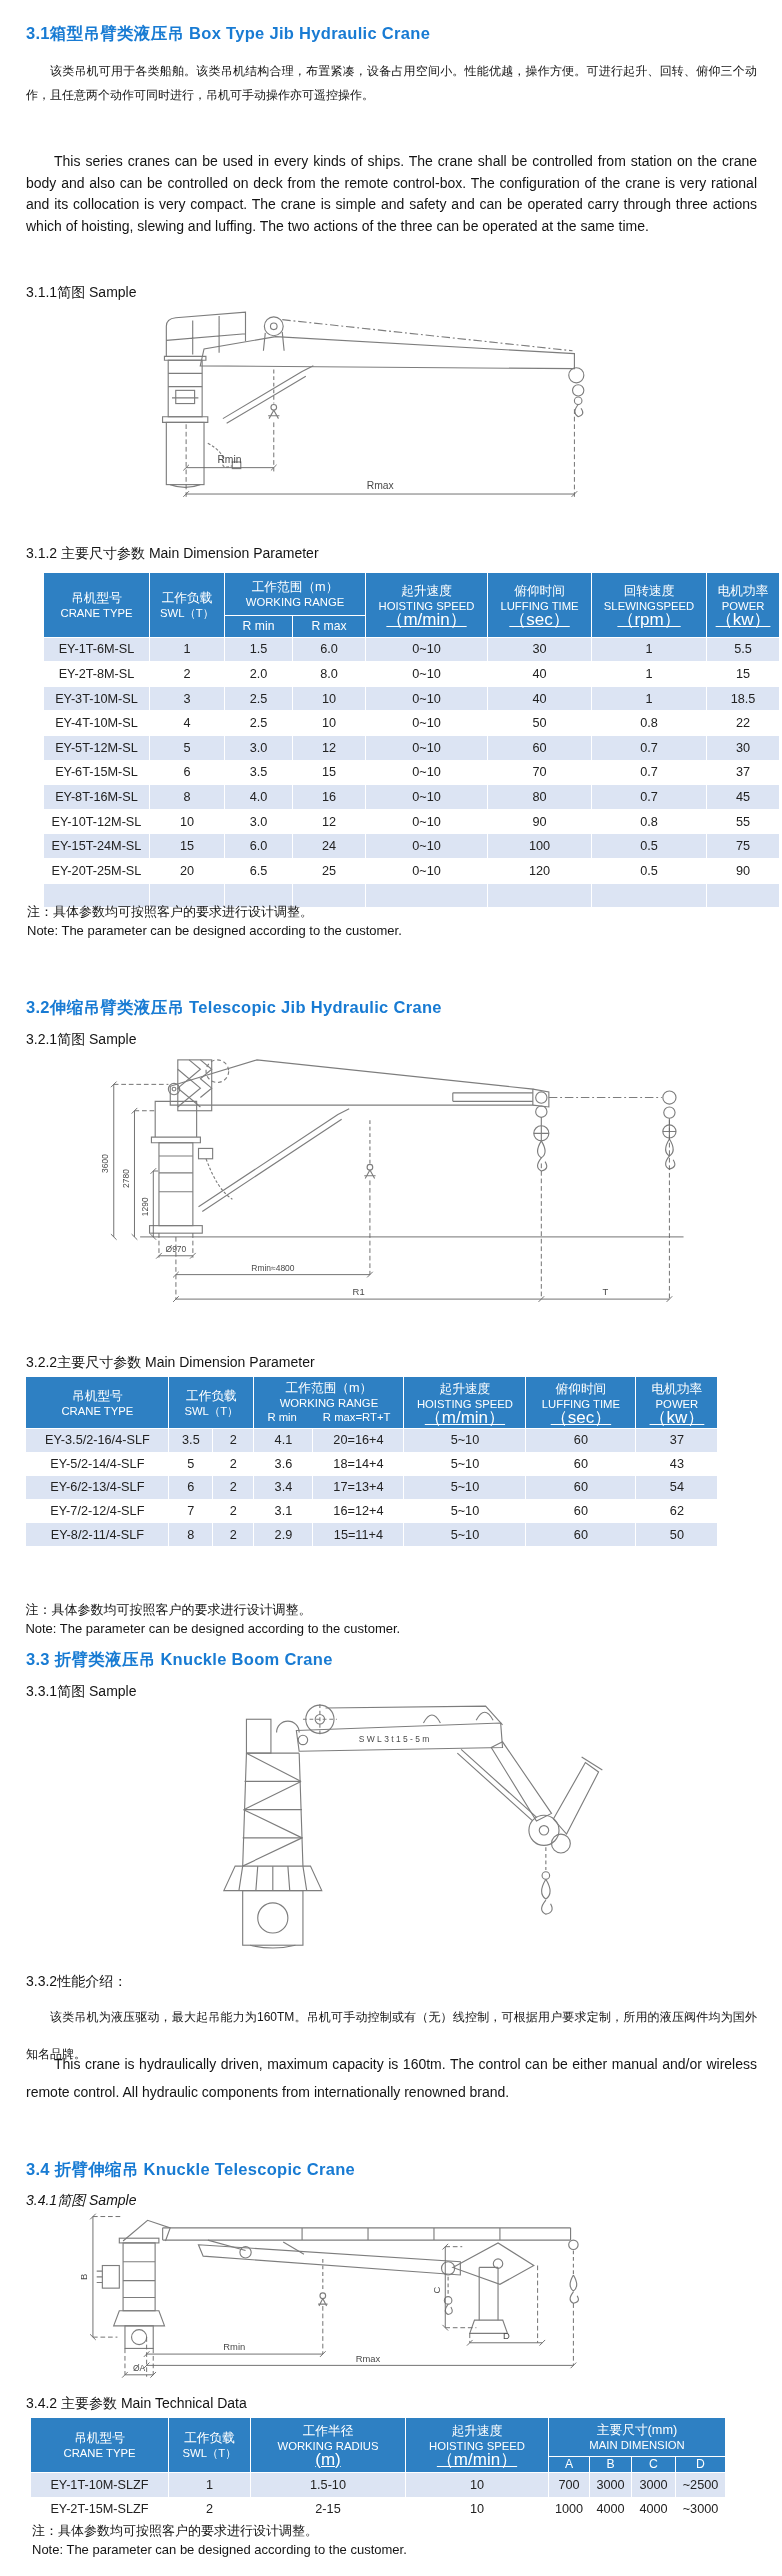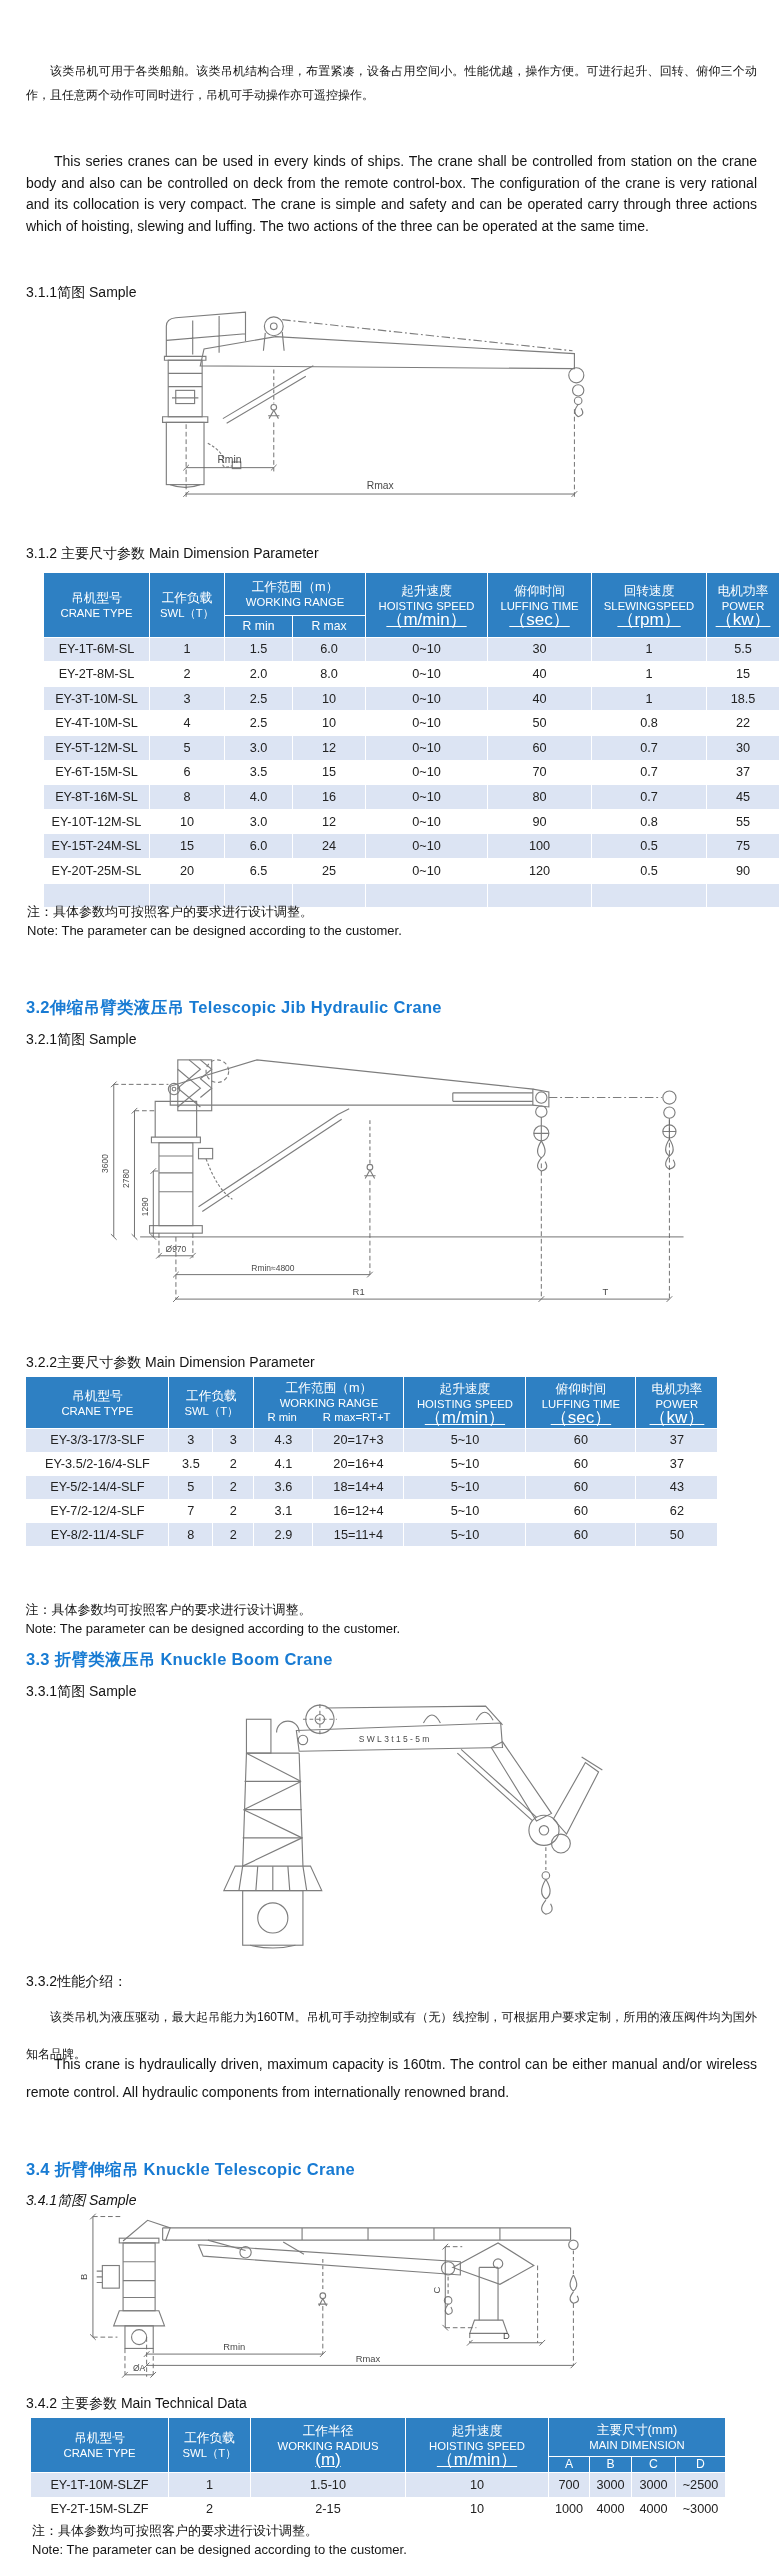--- a/index.html
+++ b/index.html
@@ -26,20 +26,21 @@
   tbody tr:nth-child(odd) td{background:#dce4f3;}
   tbody tr:nth-child(even) td{background:#ffffff;}
   svg text{font-family:"Liberation Sans","DejaVu Sans",sans-serif;fill:#4a4a4a;}
   .rngrow{display:flex;justify-content:space-around;font-size:11.3px;line-height:15px;}
 </style>
 </head>
 <body>
 
 <div class="page">
 
+  <div class="abs sec-title" style="left:26px;top:22.6px;">3.1箱型吊臂类液压吊  Box Type Jib Hydraulic Crane</div>
 
   <div class="abs para ind" style="left:26px;top:60px;width:731px;">该类吊机可用于各类船舶。该类吊机结构合理，布置紧凑，设备占用空间小。性能优越，操作方便。可进行起升、回转、俯仰三个动作，且任意两个动作可同时进行，吊机可手动操作亦可遥控操作。</div>
 
   <div class="abs para-en ind" style="left:26px;top:151px;width:731px;">This series cranes can be used in every kinds of ships. The crane shall be controlled from station on the crane body and also can be controlled on deck from the remote control-box. The configuration of the crane is very rational and its collocation is very compact. The crane is simple and safety and can be operated carry through three actions which of hoisting, slewing and luffing. The two actions of the three can be operated at the same time.</div>
 
   <div class="abs sub-label" style="left:26px;top:284px;">3.1.1简图  Sample</div>
 
   <svg class="abs" style="left:57px;top:311px;" width="688" height="236" viewBox="0 0 730 250">
     <g stroke="#7d7d7d" fill="none" stroke-width="1.2">
 
@@ -368,48 +369,48 @@
           </th>
           <th>
             <div class="cn">电机功率</div>
             <div class="en">POWER</div>
             <div class="u">（kw）</div>
           </th>
         </tr>
       </thead>
       <tbody>
           <tr>
-            <td>EY-3/3-17/3-SLF</td>
-            <td>3</td>
-            <td>3</td>
-            <td>4.3</td>
-            <td>20=17+3</td>
-            <td>5~10</td>
-            <td>60</td>
-            <td>37</td>
-          </tr>
-          <tr>
             <td>EY-3.5/2-16/4-SLF</td>
             <td>3.5</td>
             <td>2</td>
             <td>4.1</td>
             <td>20=16+4</td>
             <td>5~10</td>
             <td>60</td>
             <td>37</td>
           </tr>
           <tr>
             <td>EY-5/2-14/4-SLF</td>
             <td>5</td>
             <td>2</td>
             <td>3.6</td>
             <td>18=14+4</td>
             <td>5~10</td>
             <td>60</td>
             <td>43</td>
+          </tr>
+          <tr>
+            <td>EY-6/2-13/4-SLF</td>
+            <td>6</td>
+            <td>2</td>
+            <td>3.4</td>
+            <td>17=13+4</td>
+            <td>5~10</td>
+            <td>60</td>
+            <td>54</td>
           </tr>
           <tr>
             <td>EY-7/2-12/4-SLF</td>
             <td>7</td>
             <td>2</td>
             <td>3.1</td>
             <td>16=12+4</td>
             <td>5~10</td>
             <td>60</td>
             <td>62</td>

